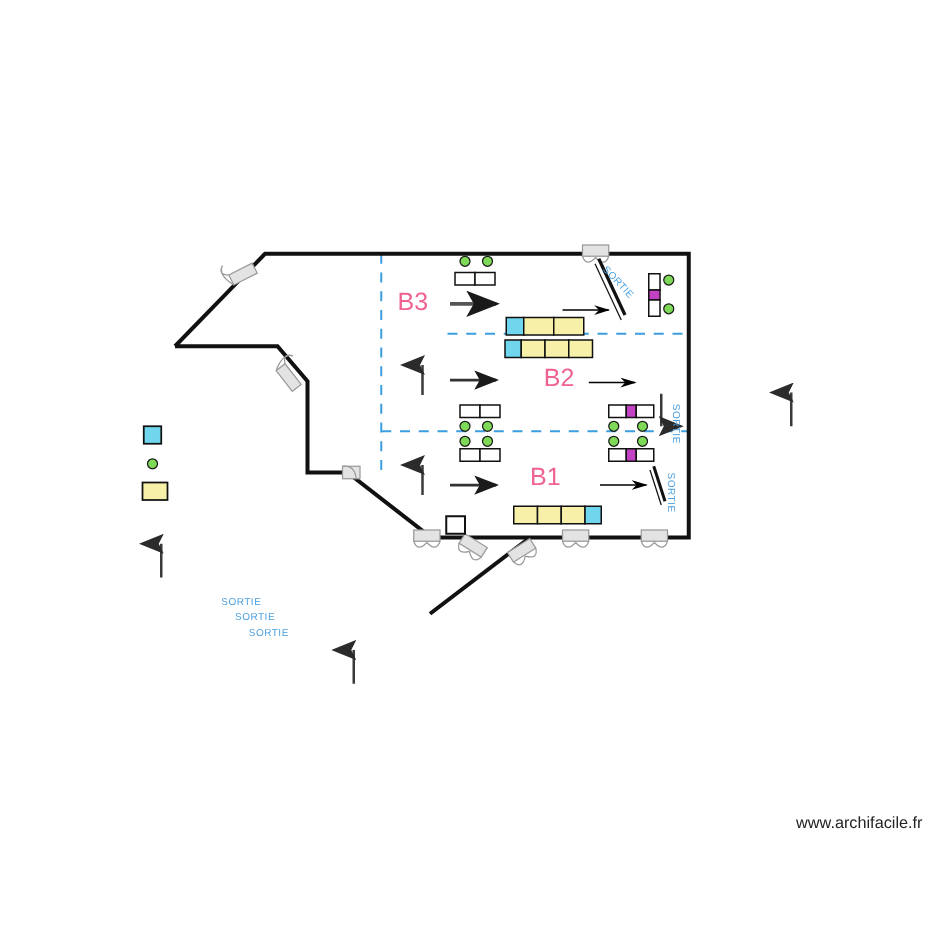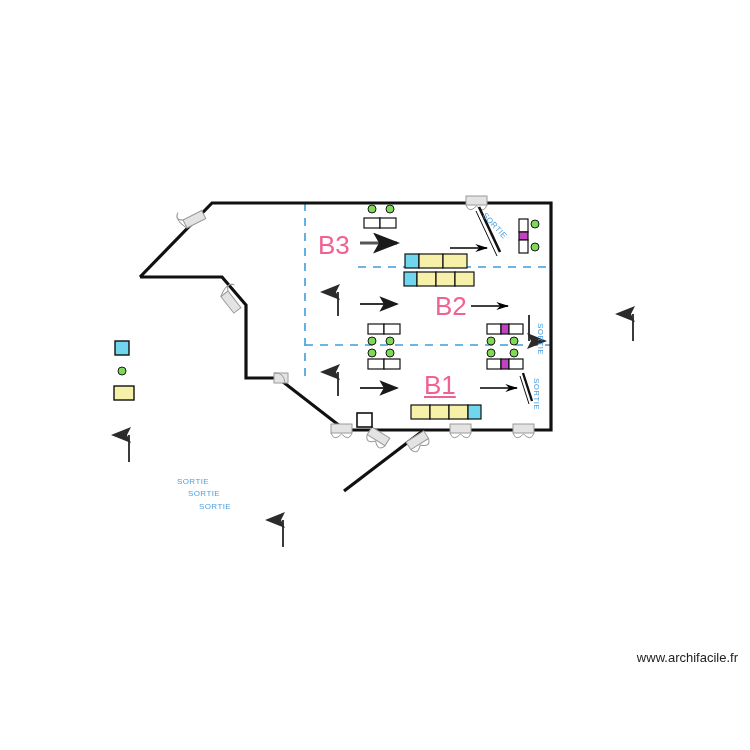--- a/index.html
+++ b/index.html
@@ -18,21 +18,21 @@
   #plan-canvas {
     position: absolute;
     left: 0;
     top: 0;
     width: 750px;
     height: 750px;
   }
   .zone-label {
     position: absolute;
     font-family: "Liberation Sans", sans-serif;
-    font-size: 26px;
+    font-size: 20px;
     color: #f06292;
     letter-spacing: 0px;
     line-height: 1;
     user-select: none;
   }
   .sortie-label {
     position: absolute;
     font-family: "Liberation Sans", sans-serif;
     font-size: 8px;
     color: #4a9fe0;
@@ -219,21 +219,21 @@
 
   <g>
     <rect x="115" y="341" width="14" height="14" fill="#6fd6ee" stroke="#111" stroke-width="1.4"></rect>
     <circle cx="122" cy="371" r="4" fill="#7ed957" stroke="#1a1a1a" stroke-width="1"></circle>
     <rect x="114" y="386" width="20" height="14" fill="#f7f0a8" stroke="#111" stroke-width="1.4"></rect>
   </g>
 </svg>
 
 <div class="zone-label" style="left:318px; top:232px;">B3</div>
 <div class="zone-label" style="left:435px; top:293px;">B2</div>
-<div class="zone-label" style="left:424px; top:372px;text-decoration:underline;">B1</div>
+<div class="zone-label" style="left:424px; top:372px;">B1</div>
 
 <div class="sortie-label" style="left:177px; top:477px;">SORTIE</div>
 <div class="sortie-label" style="left:188px; top:489px;">SORTIE</div>
 <div class="sortie-label" style="left:199px; top:502px;">SORTIE</div>
 <div class="sortie-label" style="left:487px; top:211px; transform:rotate(47deg); transform-origin:0 0;">SORTIE</div>
 <div class="sortie-label" style="left:545px; top:323px; transform:rotate(90deg); transform-origin:0 0;">SORTIE</div>
 <div class="sortie-label" style="left:541px; top:378px; transform:rotate(90deg); transform-origin:0 0;">SORTIE</div>
 
 <div class="watermark">www.archifacile.fr</div>
 

